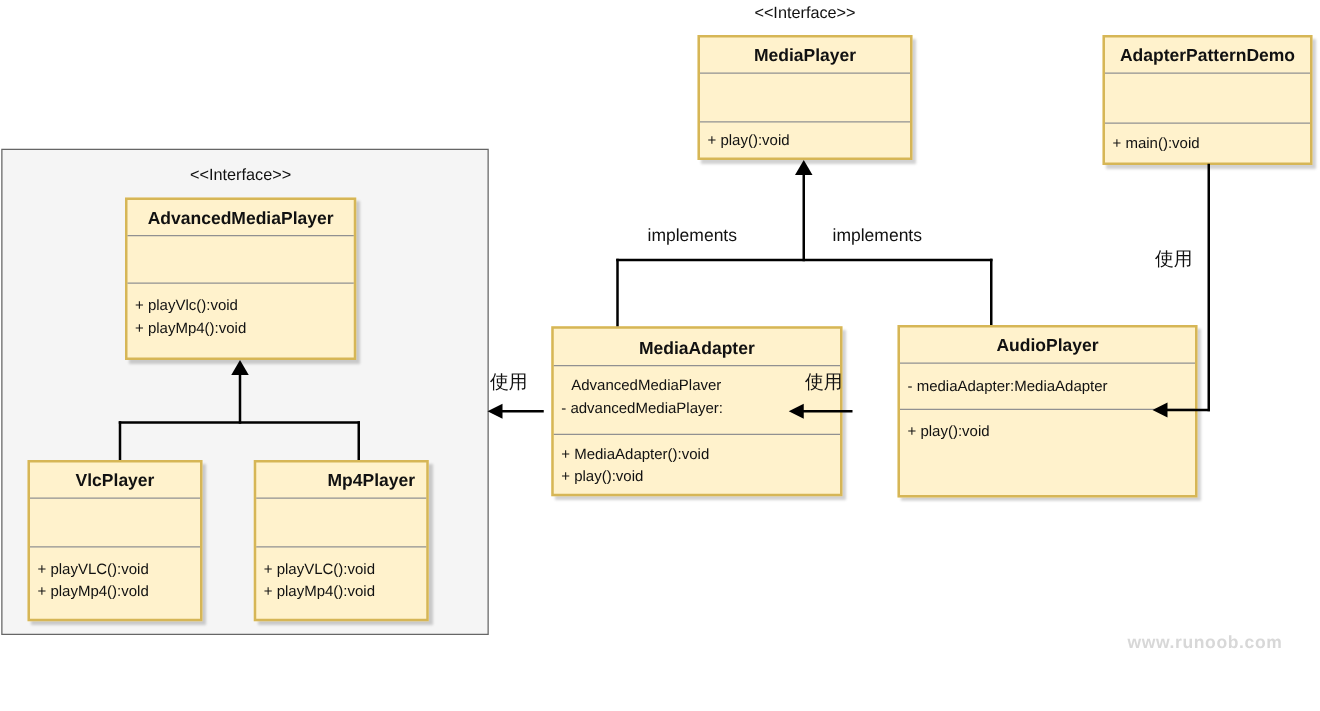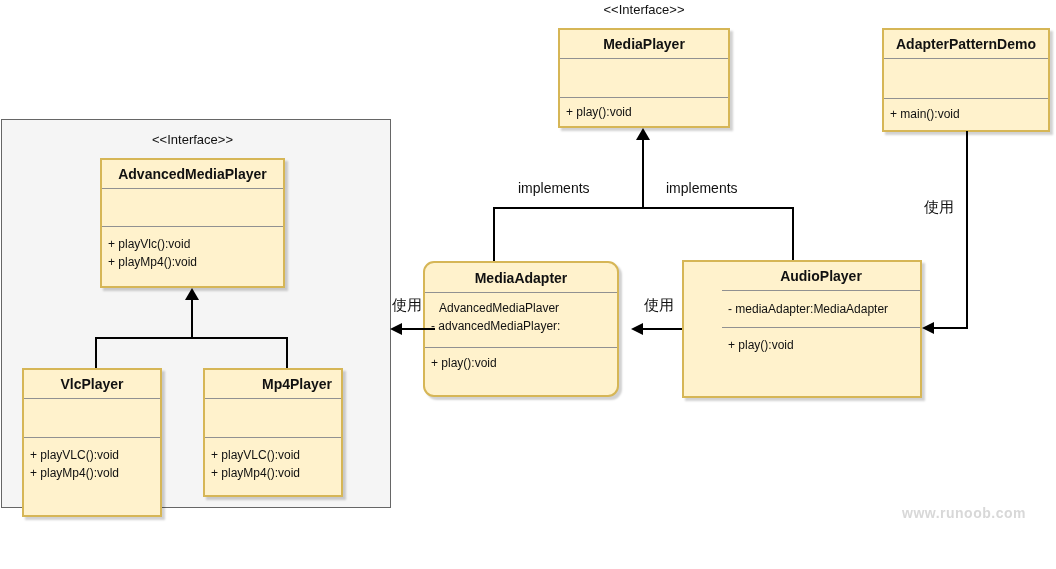--- a/index.html
+++ b/index.html
@@ -114,50 +114,51 @@
 
   <div class="uml-class" style="left:100px; top:158px; width:185px; height:130px;">
     <div class="uml-title" style="height:28px;">AdvancedMediaPlayer</div>
     <div class="uml-section" style="height:38px;"></div>
     <div class="uml-section grow" style="padding-top:8px;">
       <div class="member">+ playVlc():void</div>
       <div class="member">+ playMp4():void</div>
     </div>
   </div>
 
-  <div class="uml-class" style="left:22px; top:368px; width:140px; height:149px;">
+  <div class="uml-class" style="left:22px; top:368px; width:140px; height:129px;">
     <div class="uml-title" style="height:28px;">VlcPlayer</div>
     <div class="uml-section" style="height:39px;"></div>
     <div class="uml-section grow" style="padding-top:8px;">
       <div class="member">+ playVLC():void</div>
       <div class="member">+ playMp4():vold</div>
     </div>
   </div>
 
   <div class="uml-class" style="left:203px; top:368px; width:140px; height:129px;">
     <div class="uml-title" style="height:28px;padding-left:48px;">Mp4Player</div>
     <div class="uml-section" style="height:39px;"></div>
     <div class="uml-section grow" style="padding-top:8px;">
       <div class="member">+ playVLC():void</div>
       <div class="member">+ playMp4():void</div>
     </div>
   </div>
 
-  <div class="uml-class" style="left:423px; top:261px; width:196px; height:136px;border-radius:11px;">
+  <div class="uml-class" style="left:441px; top:261px; width:233px; height:136px;">
     <div class="uml-title" style="height:29px;">MediaAdapter</div>
     <div class="uml-section" style="height:55px;">
       <div class="member indent">AdvancedMediaPlaver</div>
       <div class="member">- advancedMediaPlayer:</div>
     </div>
     <div class="uml-section grow" style="padding-top:6px;">
+      <div class="member">+ MediaAdapter():void</div>
       <div class="member">+ play():void</div>
     </div>
   </div>
 
-  <div class="uml-class" style="left:682px; top:260px; width:240px; height:138px;padding-left:38px;">
+  <div class="uml-class" style="left:718px; top:260px; width:240px; height:138px;">
     <div class="uml-title" style="height:28px;">AudioPlayer</div>
     <div class="uml-section" style="height:37px; padding-top:9px;">
       <div class="member">- mediaAdapter:MediaAdapter</div>
     </div>
     <div class="uml-section grow" style="padding-top:8px;">
       <div class="member">+ play():void</div>
     </div>
   </div>
 
   <div class="line" style="left:493px; top:207px; width:301px; height:2px;"></div>

